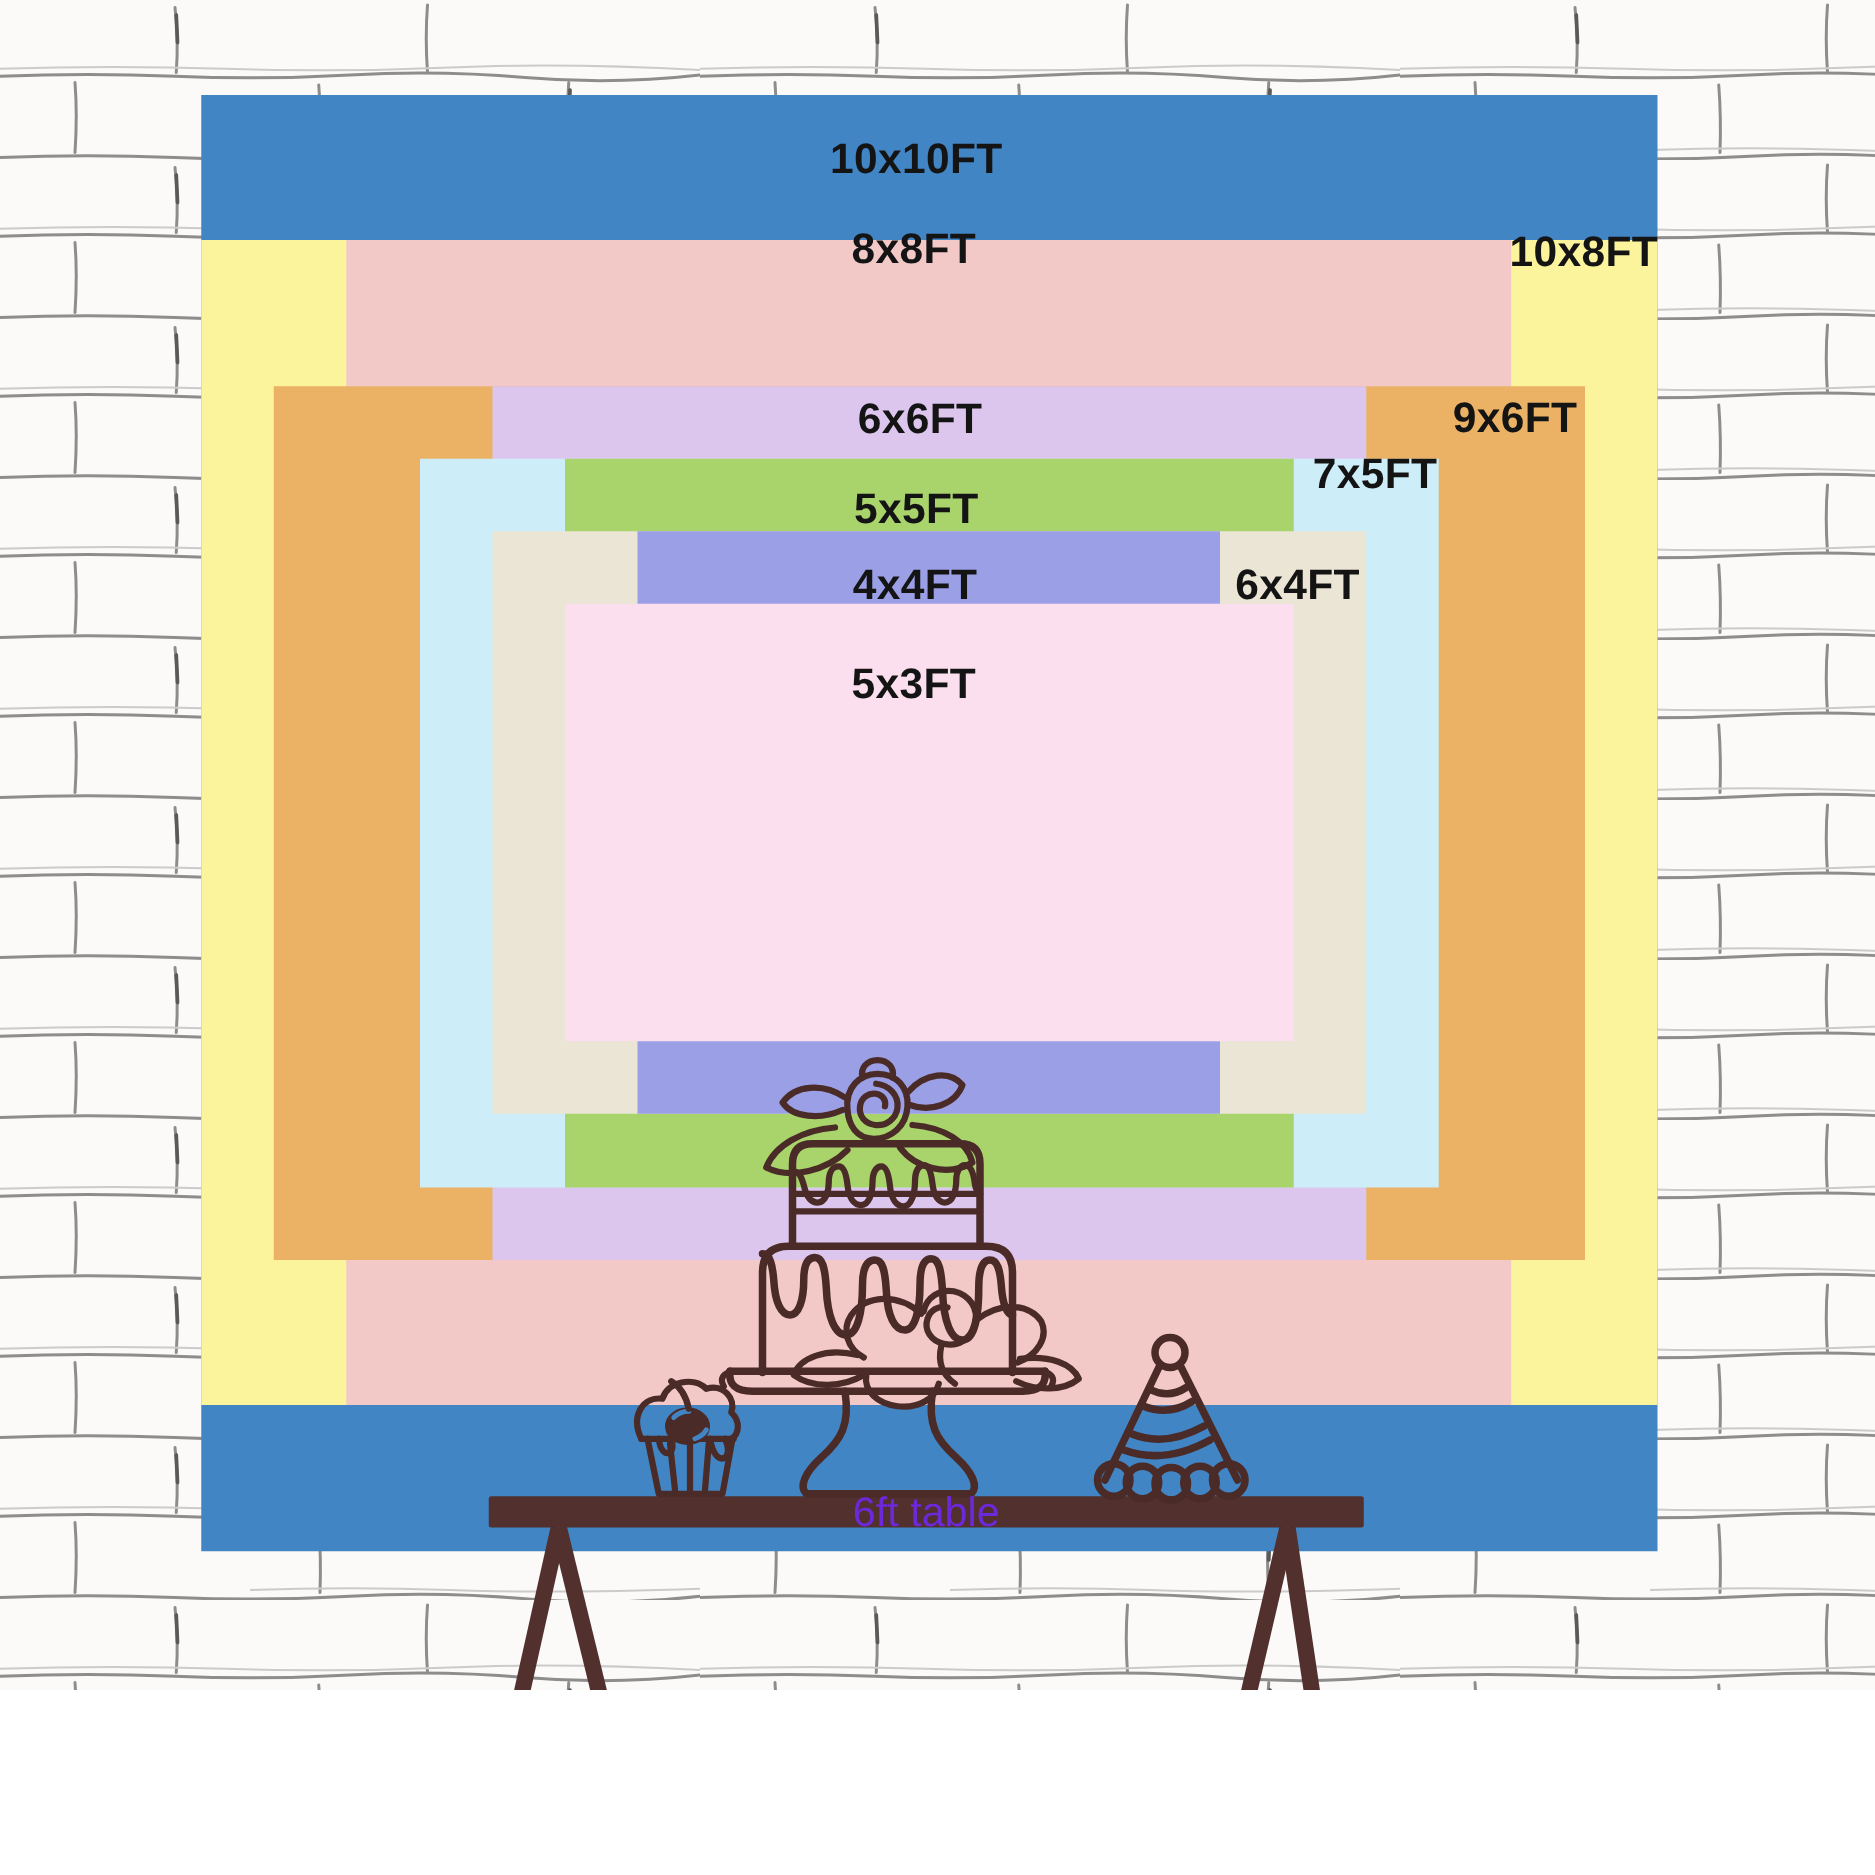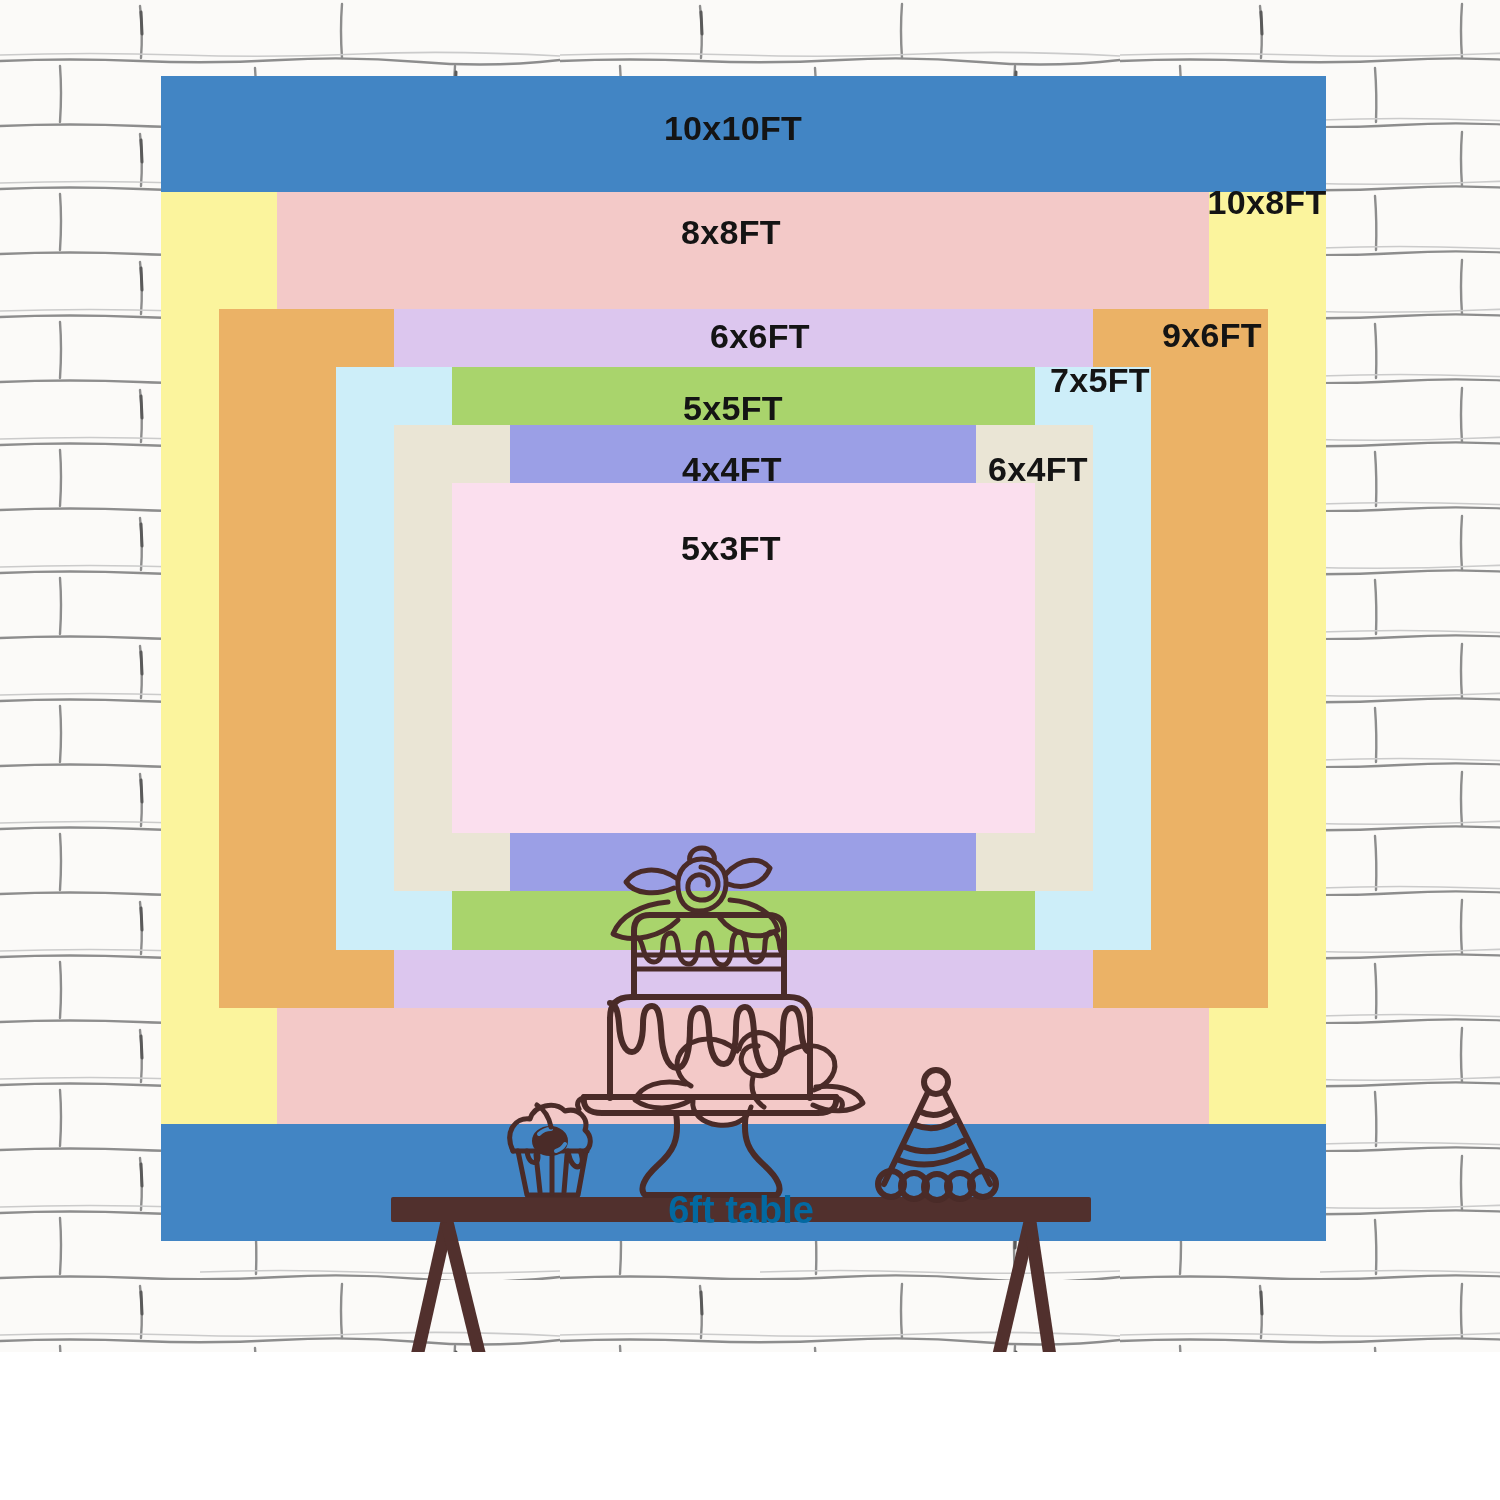--- a/index.html
+++ b/index.html
@@ -3,21 +3,21 @@
 <meta charset="utf-8">
 <style>
   html,body{margin:0;padding:0}
   body{width:1500px;height:1500px;font-family:"Liberation Sans",sans-serif;background:#fff}
   #stage{position:relative;width:1500px;height:1352px;overflow:hidden;background:var(--wall-bg,#fbfaf8)}
   .wall{position:absolute;left:0;top:0;z-index:0}
   .r{position:absolute;z-index:1}
   .fg{position:absolute;left:0;top:0;z-index:3}
   .lbl{position:absolute;z-index:4;transform:translate(-50%,-50%);font-weight:600;font-size:34px;
        color:var(--label,#141414);white-space:nowrap;letter-spacing:.3px}
-  .table-lbl{font-weight:700;font-size:38px;color:#0369a1;z-index:5;letter-spacing:0}
+  .table-lbl{font-weight:400;font-size:33px;color:#6d28d9;z-index:5;letter-spacing:0}
   .wallbg{fill:var(--wall-bg,#fbfaf8)}
   .mortar{fill:none;stroke:var(--wall-line,#8d8d8d);stroke-width:2.4;stroke-linecap:round}
   .mortar2{fill:none;stroke:#cbcbcb;stroke-width:1.6}
   .mortar3{fill:none;stroke:#5a5a5a;stroke-width:3;stroke-linecap:round}
   .ink{fill:none;stroke:var(--ink,#4a2b28);stroke-width:6;stroke-linecap:round;stroke-linejoin:round}
   .ink5{stroke-width:5}
   .ink-fill{fill:var(--ink,#4a2b28);stroke:var(--ink,#4a2b28);stroke-width:2}
   .hl{fill:none;stroke:var(--blue,#4285c4);stroke-width:4;stroke-linecap:round}
   .bar{fill:var(--table,#51302d)}
   .leg{fill:none;stroke:var(--table,#51302d);stroke-width:13}
@@ -54,23 +54,23 @@
   <div class="r" style="left: 219px; top: 309px; width: 1049px; height: 699px; background: rgb(235, 178, 102);"></div>
   <div class="r" style="left: 394px; top: 309px; width: 699px; height: 699px; background: rgb(220, 198, 238);"></div>
   <div class="r" style="left: 336px; top: 367px; width: 815px; height: 583px; background: rgb(205, 238, 249);"></div>
   <div class="r" style="left: 452px; top: 367px; width: 583px; height: 583px; background: rgb(169, 212, 108);"></div>
   <div class="r" style="left: 394px; top: 425px; width: 699px; height: 466px; background: rgb(234, 229, 213);"></div>
   <div class="r" style="left: 510px; top: 425px; width: 466px; height: 466px; background: rgb(155, 159, 230);"></div>
   <div class="r" style="left: 452px; top: 483px; width: 583px; height: 350px; background: rgb(251, 223, 238);"></div>
 
   <div class="lbl" style="left:733px;top:128px">10x10FT</div>
   <div class="lbl" style="left:1267px;top:202px">10x8FT</div>
-  <div class="lbl" style="left:731px;top:232px">8x8FT</div>
+  <div class="lbl" style="left:731px;top:200px">8x8FT</div>
   <div class="lbl" style="left:1212px;top:335px">9x6FT</div>
-  <div class="lbl" style="left:760px;top:336px">6x6FT</div>
+  <div class="lbl" style="left:736px;top:336px">6x6FT</div>
   <div class="lbl" style="left:1100px;top:380px">7x5FT</div>
   <div class="lbl" style="left:733px;top:408px">5x5FT</div>
   <div class="lbl" style="left:1038px;top:469px">6x4FT</div>
   <div class="lbl" style="left:732px;top:469px">4x4FT</div>
   <div class="lbl" style="left:731px;top:548px">5x3FT</div>
 
   <svg class="fg" width="1500" height="1500" viewBox="0 0 1500 1500">
 
     <g>
       <path class="leg" d="M447,1222 L384,1504"></path>

